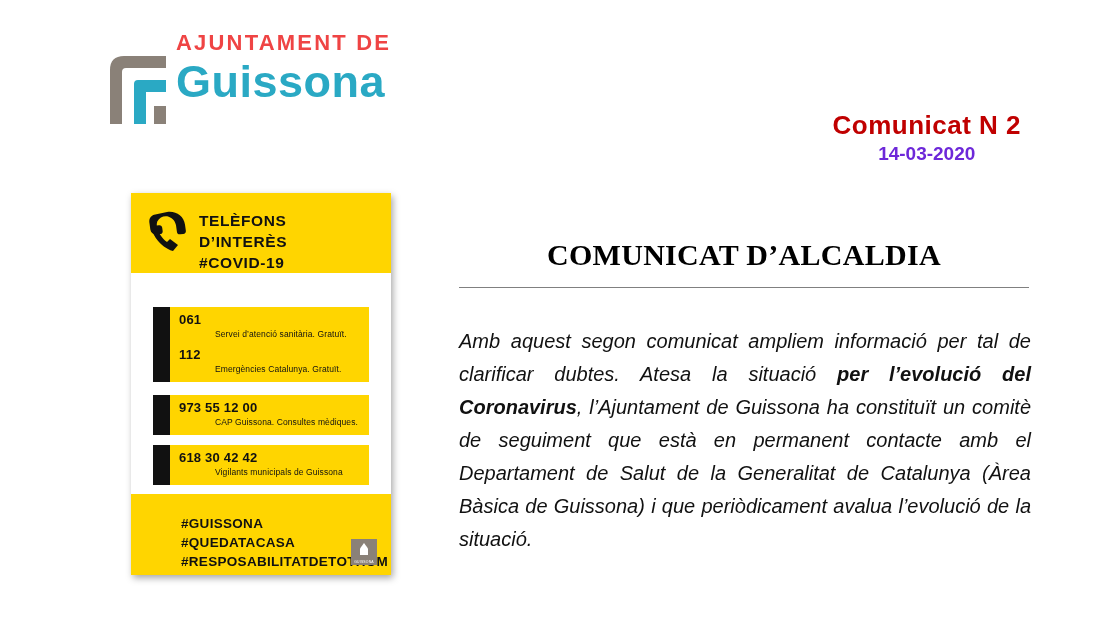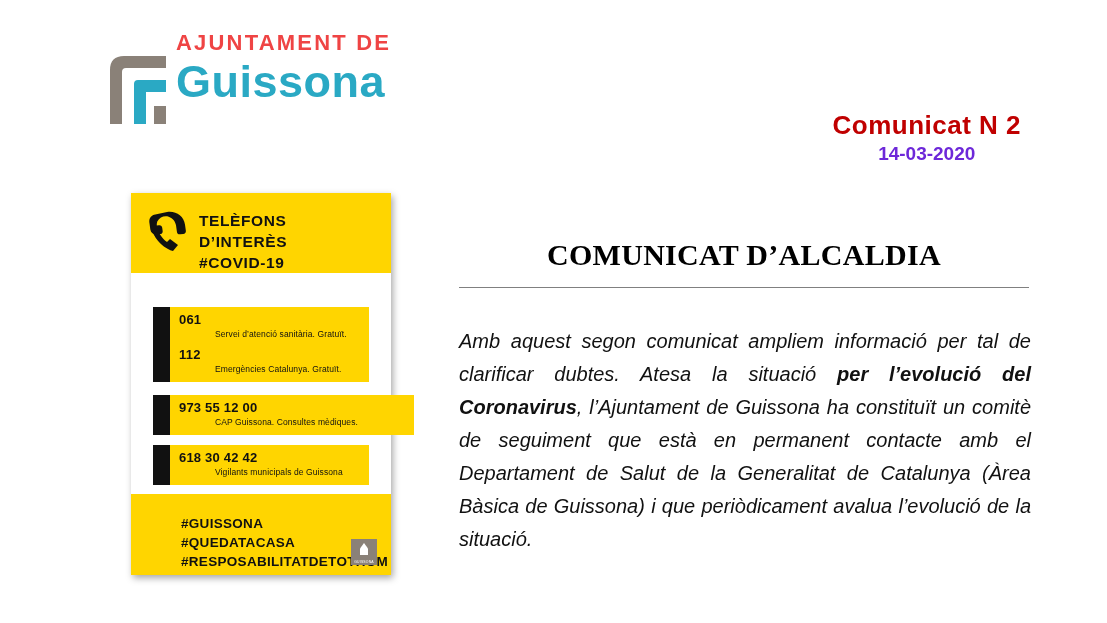--- a/index.html
+++ b/index.html
@@ -192,21 +192,21 @@
     position: absolute;
     left: 26px;
     top: 22px;
     font-size: 8.5px;
     color: #111;
     letter-spacing: 0.1px;
     margin-left: 36px;
   }
   #row-0 { top: 34px; }
   #row-1 { top: 69px; }
-  #row-2 { top: 122px; padding-left: 45px; }
+  #row-2 { top: 122px; }
   #row-3 { top: 172px; }
 
   #poster-bottom {
     position: absolute;
     left: 0;
     top: 301px;
     width: 260px;
     height: 81px;
     background: #ffd500;
   }

